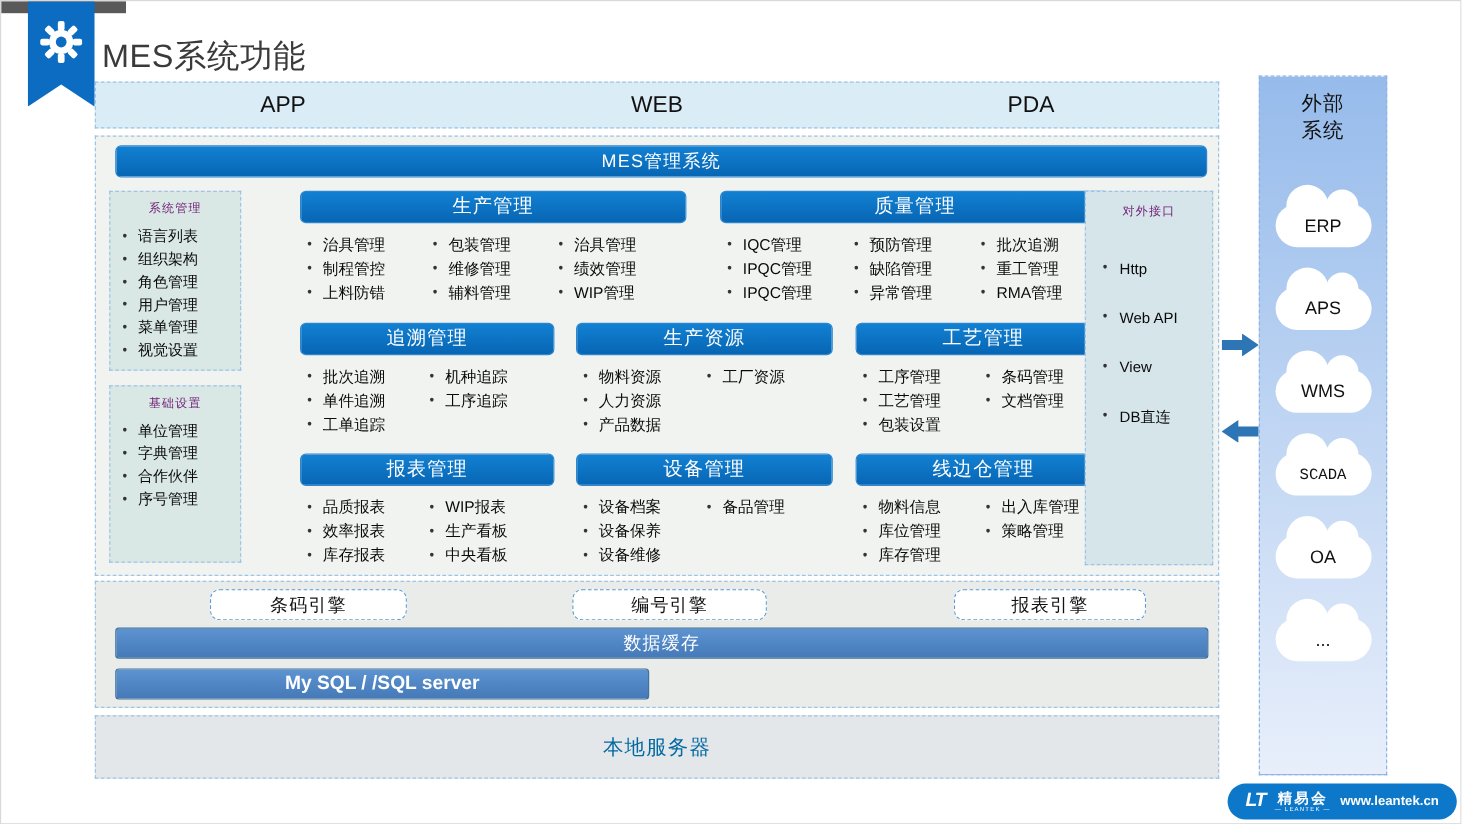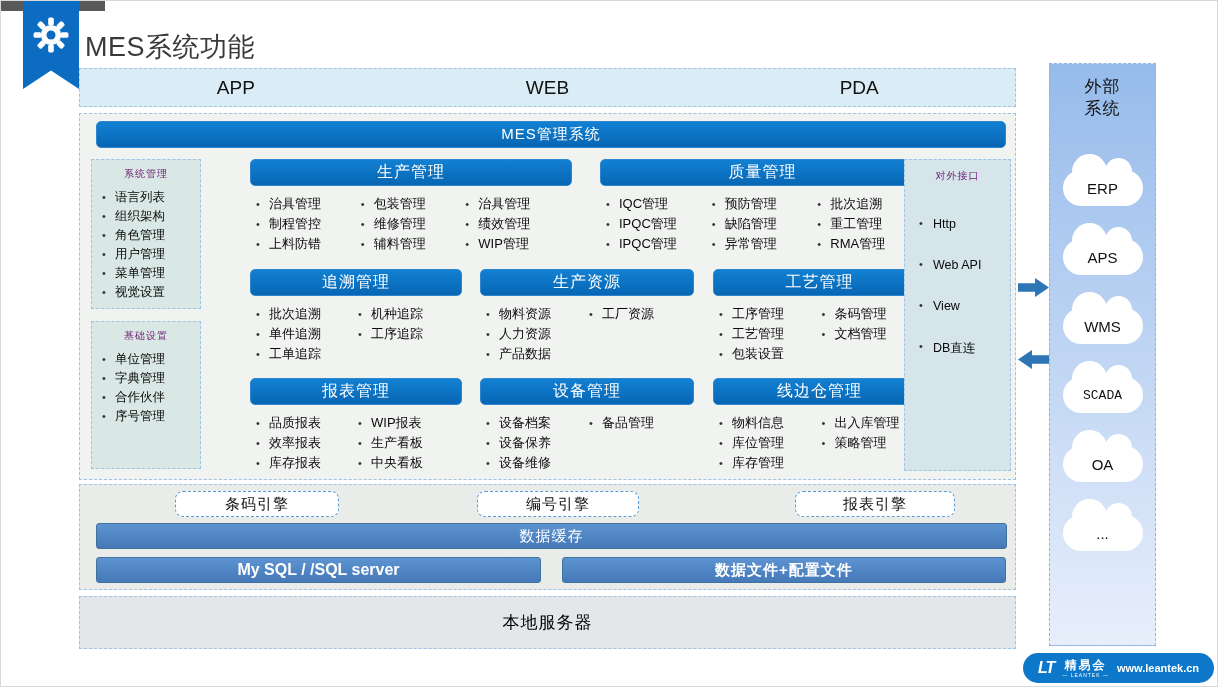--- a/index.html
+++ b/index.html
@@ -55,21 +55,21 @@
               font-size:15px;color:#111;letter-spacing:1px;z-index:2;}
   .e0{left:131px;width:164px;margin-left:43px;} .e1{left:476px;width:162px;} .e2{left:794px;width:160px;}
   .mid-bar{position:absolute;height:26px;box-sizing:border-box;background:linear-gradient(#5d93d1,#4579b8);
            border:1px solid #41719c;border-radius:3px;color:#fff;display:flex;align-items:center;justify-content:center;z-index:2;}
   .cache{left:95px;top:522px;width:911px;font-size:15px;letter-spacing:1px;}
   .db{left:95px;top:556px;width:445px;font-size:16px;font-weight:bold;}
   .files{left:561px;top:556px;width:444px;font-size:15px;font-weight:bold;letter-spacing:1px;}
 
   .server-bar{position:absolute;left:78px;top:595px;width:937px;height:53px;box-sizing:border-box;
               background:#e3e7ea;border:1px dashed #9dc3e6;display:flex;align-items:center;justify-content:center;
-              font-size:17px;color:#000000;letter-spacing:1px;}
+              font-size:17px;color:#0369a1;letter-spacing:1px;}
 
   .ext-panel{position:absolute;left:1048px;top:62px;width:107px;height:583px;box-sizing:border-box;
              background:linear-gradient(#96bbeb,#e8effb);border:1px dashed #8eb4e3;}
   .ext-title{text-align:center;font-size:17px;color:#111;line-height:1.3;padding-top:12px;letter-spacing:1px;}
   .clouds{display:flex;flex-direction:column;align-items:center;margin-top:50px;gap:33px;}
   .cloud{position:relative;width:80px;height:36px;background:#fff;border-radius:18px;
          display:flex;align-items:center;justify-content:center;}
   .cloud::before{content:"";position:absolute;left:9px;top:-16px;width:35px;height:35px;border-radius:50%;background:#fff;}
   .cloud::after{content:"";position:absolute;right:11px;top:-12px;width:27px;height:27px;border-radius:50%;background:#fff;}
   .cloud .cl{position:relative;z-index:1;font-size:15px;color:#111;}
@@ -460,21 +460,20 @@
         </div>
     </div>
   </div>
 
   <div class="engine-section"></div>
   <div class="engine-box e0">条码引擎</div>
   <div class="engine-box e1">编号引擎</div>
   <div class="engine-box e2">报表引擎</div>
   <div class="mid-bar cache">数据缓存</div>
   <div class="mid-bar db">My SQL / /SQL server</div>
-  <div class="mid-bar files">数据文件+配置文件</div>
 
   <div class="server-bar">本地服务器</div>
 
   <div class="ext-panel">
     <div class="ext-title">
         <div>外部</div>
         <div>系统</div>
       </div>
     <div class="clouds">
       <div class="cloud">

